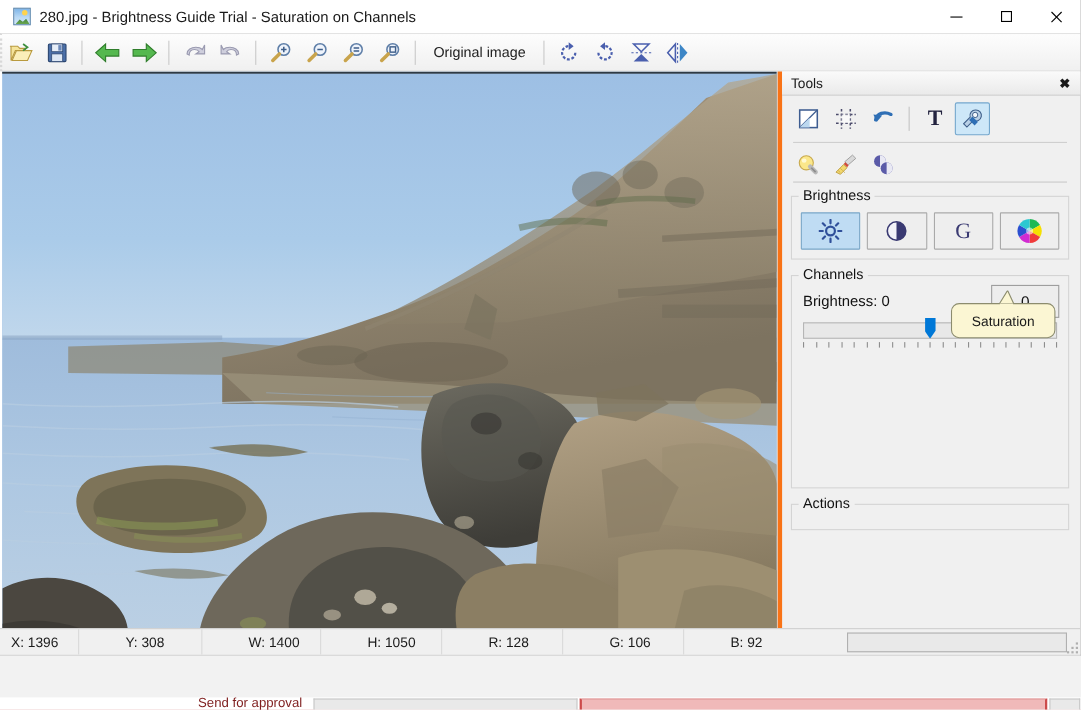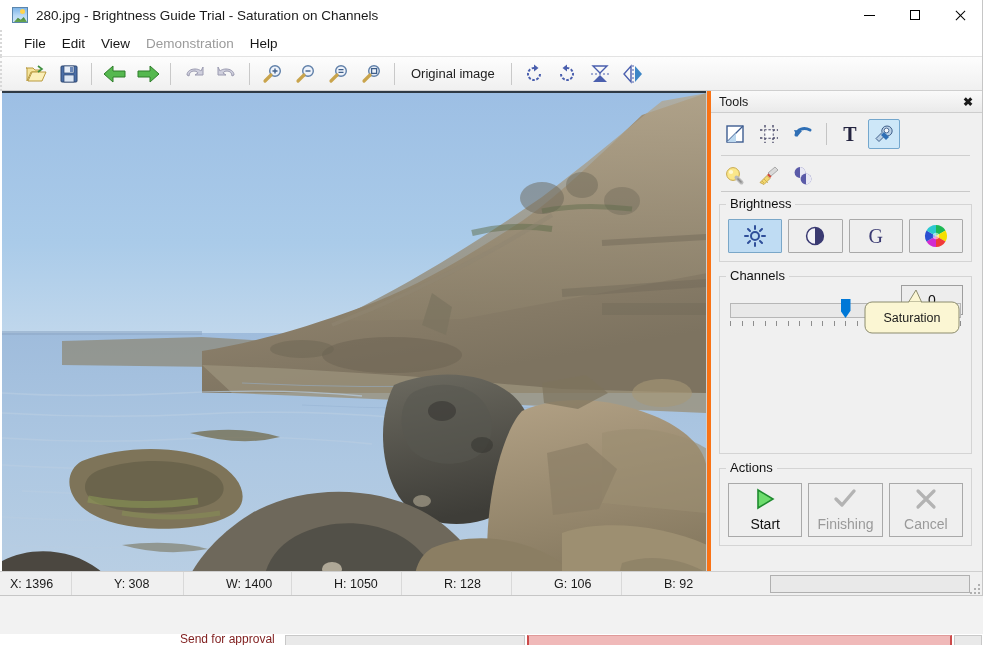--- a/index.html
+++ b/index.html
@@ -105,21 +105,21 @@
   }
   .menu-item.disabled { color:#9b9b9b; }
 
   
   #toolbar {
     height: 35px; flex: none;
     display: flex; align-items: center;
     background: linear-gradient(#fdfdfd, #f0f0f0);
     border-top: 1px solid #e3e3e3;
     border-bottom: 1px solid #cfcfcf;
-    padding-left: 17px;
+    padding-left: 0;
     border-left: 2px dotted #d8d8d8;
     user-select: none;
   }
   .tb-btn {
     width: 31px; height: 29px; margin: 0 1px;
     display:flex; align-items:center; justify-content:center;
     border:1px solid transparent; border-radius:3px; cursor:default;
     position: relative;
   }
   .tb-sep { width:1px; height:22px; background:#c9c9c9; margin:0 6px; }
@@ -292,27 +292,20 @@
         </div>
       <div class="win-btn">
           <span class="glyph-max"></span>
         </div>
       <div class="win-btn close">
           <span class="glyph-close"></span>
         </div>
     </div>
   </div>
 
-  <div id="menu-bar">
-    <div class="menu-item">File</div>
-    <div class="menu-item">Edit</div>
-    <div class="menu-item">View</div>
-    <div class="menu-item disabled">Demonstration</div>
-    <div class="menu-item">Help</div>
-  </div>
 
   <div id="toolbar">
 
     <div class="tb-btn">
       <svg width="22" height="20" viewBox="0 0 22 20">
         <path d="M1 4h7l2 2h5v2H6L2 17V4z" fill="#f5e49b" stroke="#b99a3e" stroke-width="1"></path>
         <path d="M3 17l4-9h14l-4 9z" fill="#fbefb9" stroke="#b99a3e" stroke-width="1"></path>
         <path d="M13 2l4 3-4 3" fill="none" stroke="#3f8f3f" stroke-width="1.6"></path>
       </svg>
     </div>
@@ -643,20 +636,21 @@
               </svg>
             </div>
           </div>
         </div>
 
         <div class="groupbox" style="margin-top:14px;padding-bottom:10px;">
           <span class="gb-legend">Channels</span>
 
           <div class="valuebox">0</div>
 
+          <div class="chan-label">Brightness: 0</div>
 
           <div class="slider-wrap">
             <div class="slider-track"></div>
             <div class="slider-thumb" style="left:calc(50% - 5px);"></div>
             <div class="slider-ticks">
               <i></i>
                 <i></i>
                 <i></i>
                 <i></i>
                 <i></i>
@@ -677,46 +671,20 @@
                 <i></i>
                 <i></i>
             </div>
           </div>
 
           <div style="height:112px;"></div>
         </div>
 
         <div class="groupbox" style="margin-top:14px;">
           <span class="gb-legend">Actions</span>
-          <div class="act-row">
-            <div class="act-btn">
-              <span>
-                <svg width="24" height="22" viewBox="0 0 24 22">
-                  <path d="M5 2l15 9-15 9z" fill="#6ddc6d" stroke="#1f8b2f" stroke-width="1.6"></path>
-                </svg>
-              </span>
-              <span class="act-label">Start</span>
-            </div>
-            <div class="act-btn disabled">
-              <span>
-                <svg width="24" height="22" viewBox="0 0 24 22">
-                  <path d="M3 11l6 6L21 3" fill="none" stroke="#b3b3b3" stroke-width="3.4" stroke-linecap="round" stroke-linejoin="round"></path>
-                </svg>
-              </span>
-              <span class="act-label">Finishing</span>
-            </div>
-            <div class="act-btn disabled">
-              <span>
-                <svg width="24" height="22" viewBox="0 0 24 22">
-                  <path d="M4 3l16 16M20 3L4 19" fill="none" stroke="#b3b3b3" stroke-width="3.2" stroke-linecap="round"></path>
-                </svg>
-              </span>
-              <span class="act-label">Cancel</span>
-            </div>
-          </div>
         </div>
 
         <div style="position:absolute; left:153px; top:177px; z-index:50;">
           <svg width="96" height="46" viewBox="0 0 96 46" style="position:absolute;left:0;top:0;">
             <path d="M44 13 L52 0 L58 13 Z" fill="#fbf6d3" stroke="#8c8c6e" stroke-width="1"></path>
             <rect x="1" y="12" width="94" height="31" rx="7" ry="7" fill="#fbf6d3" stroke="#8c8c6e" stroke-width="1"></rect>
             <path d="M45 13 L57 13" stroke="#fbf6d3" stroke-width="2"></path>
           </svg>
           <div style="position:absolute;left:0;top:12px;width:96px;height:31px;display:flex;align-items:center;justify-content:center;font-size:12.5px;color:#1a1a1a;">Saturation</div>
         </div>

